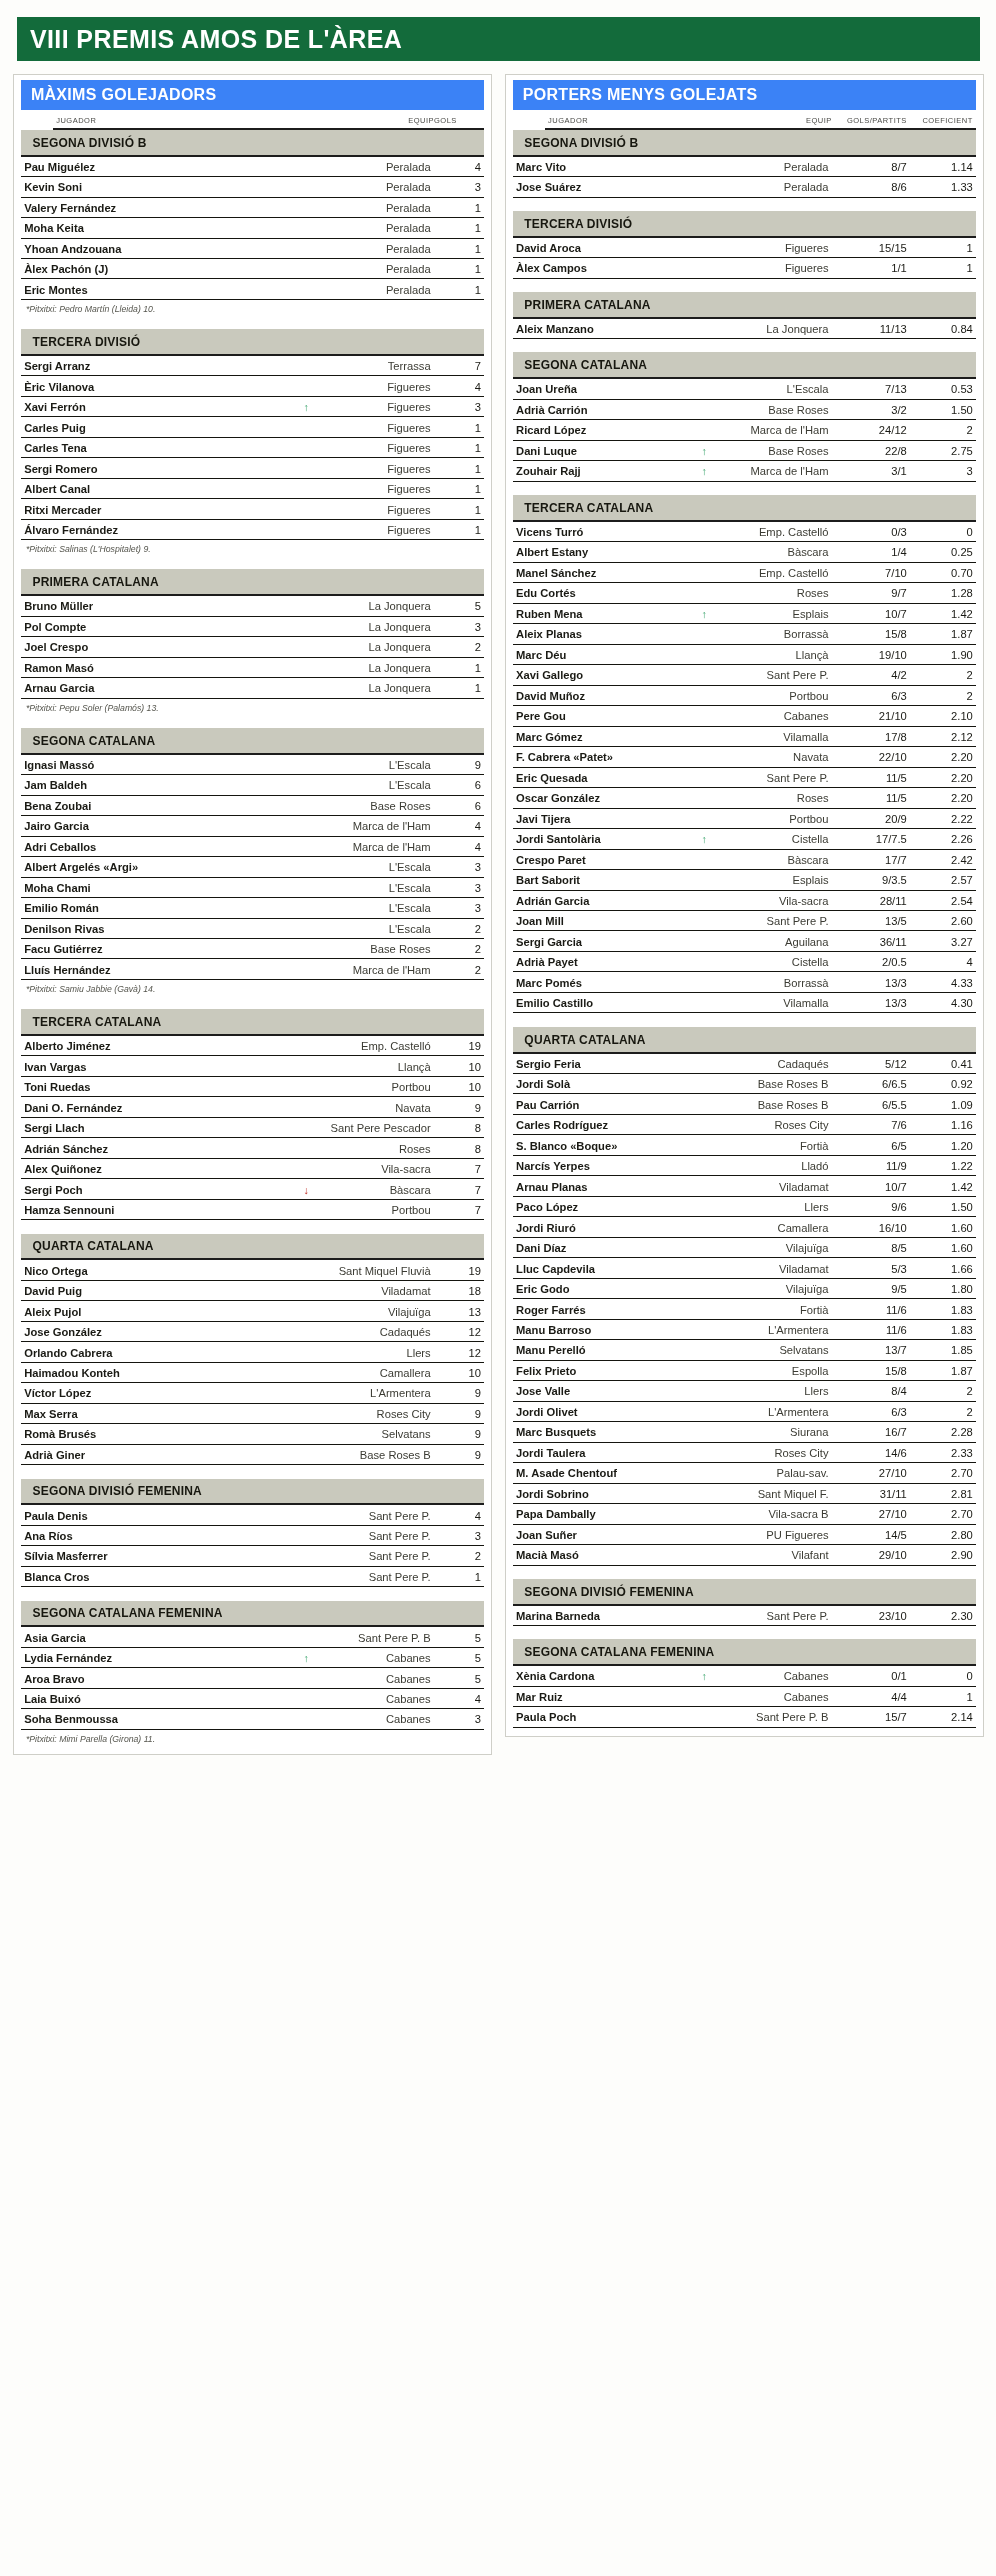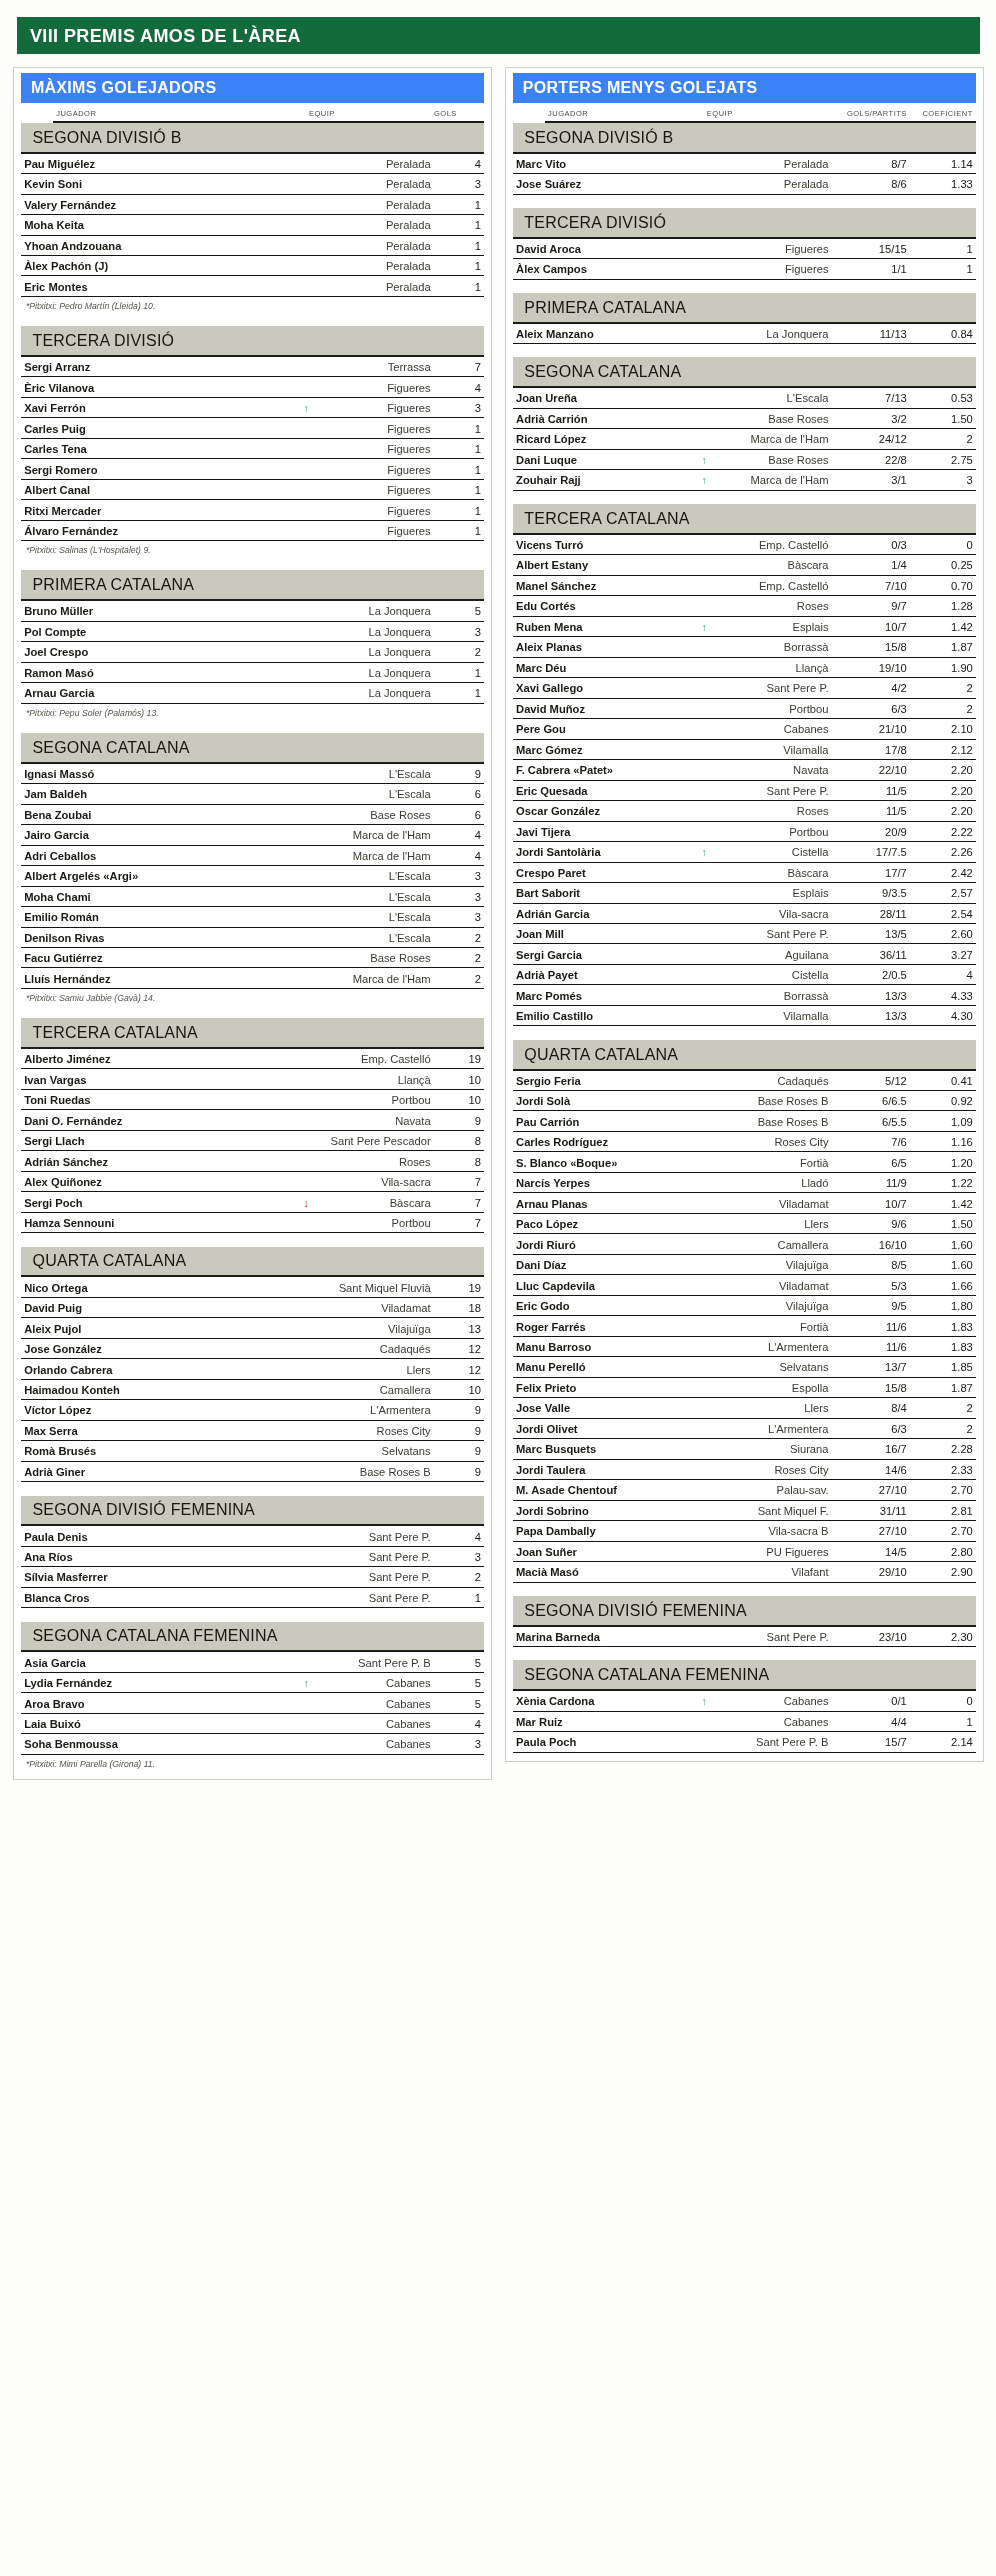--- a/index.html
+++ b/index.html
@@ -14,21 +14,21 @@
     min-height: 2576px;
     background: #fdfdfb;
     padding: 11.6px 13.3px 8.3px 13.3px;
     position: relative;
   }
   
   .banner {
     background: #136b3b;
     color: #ffffff;
     font-weight: bold;
-    font-size: 18px;
+    font-size: 25px;
     letter-spacing: 0.4px;
     padding: 10px 13.3px 9.1px 13.3px;
     margin: 5px 3.3px 13.3px 3.3px;
     line-height: 1;
   }
   
   .columns {
     display: flex;
     gap: 13.3px;
     align-items: flex-start;
@@ -56,31 +56,31 @@
     align-items: flex-end;
     font-size: 7.5px;
     color: #4a4a46;
     letter-spacing: 0.5px;
     text-transform: uppercase;
     padding: 5px 3.3px 2.5px 3.3px;
     border-bottom: 2.1px solid #1c1c1c;
     margin-left: 32px;
   }
   .colhead .c-player { flex: 1 1 auto; text-align: left; }
-  .colhead .c-team   { width: 125px; text-align: left; }
+  .colhead .c-team   { width: 125px; text-align: right; }
   .colhead .c-val    { width: 47px;  text-align: left; }
   .colhead .c-val2   { width: 75px;  text-align: right; }
   .colhead .c-coef   { width: 66px;  text-align: right; }
 
   
   .divhead {
     background: #c9c9bd;
     color: #17170f;
-    font-weight: normal;
-    font-size: 16px;
+    font-weight: bold;
+    font-size: 12px;
     letter-spacing: 0.2px;
     padding: 5.8px 8.3px 5px 11.6px;
     border-bottom: 2.1px solid #1c1c1c;
   }
   .divhead.spaced { margin-top: 13.3px; }
 
   
   .row {
     display: flex;
     align-items: baseline;

